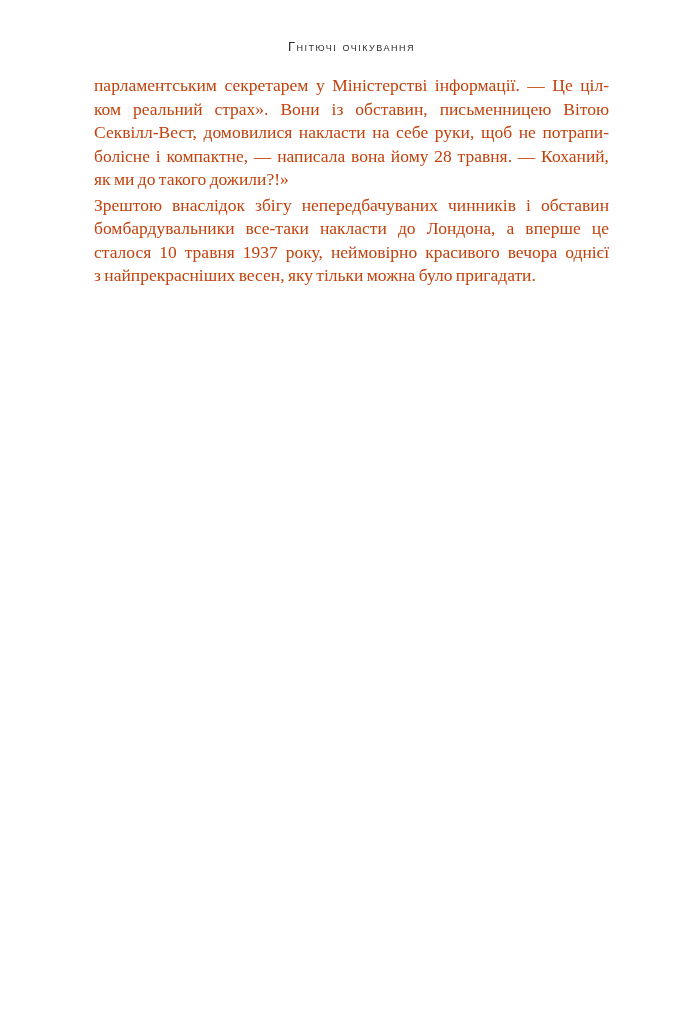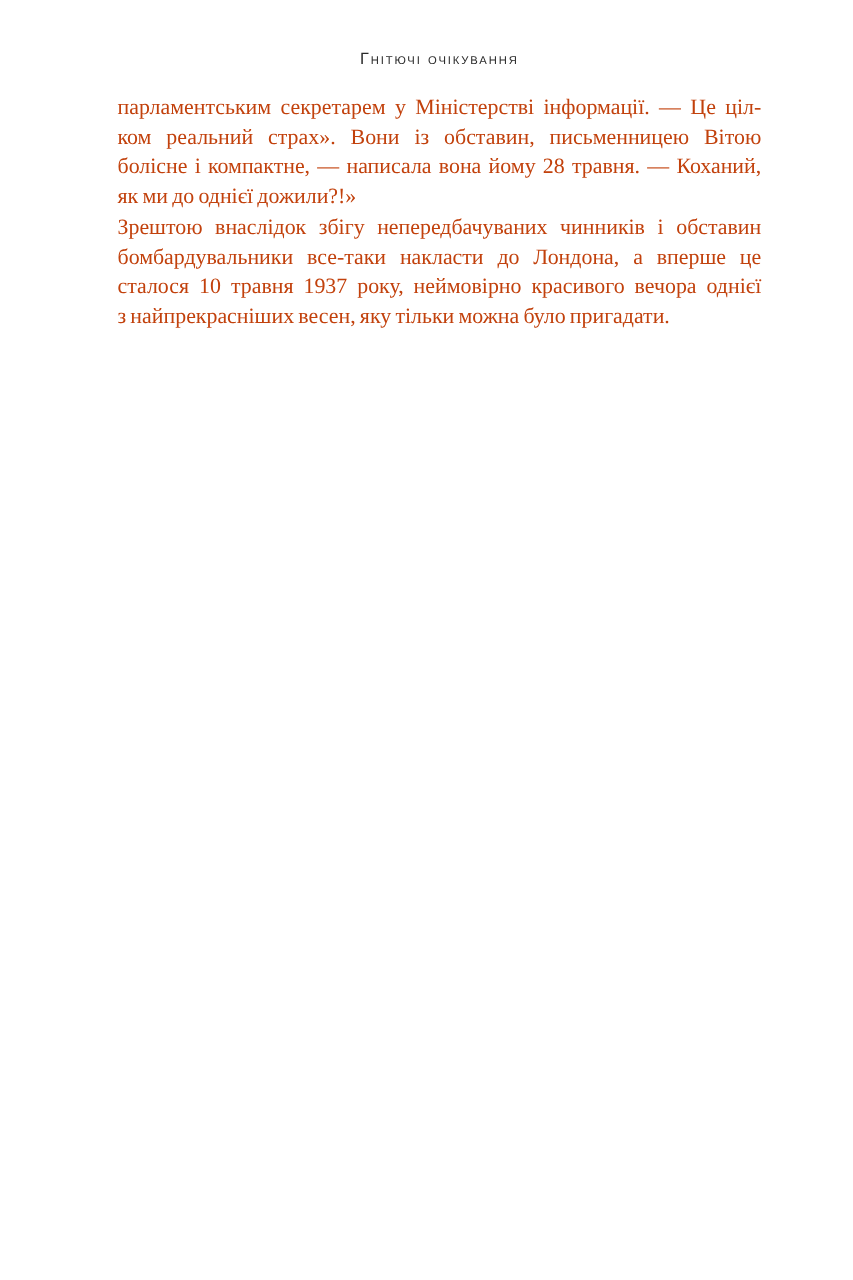--- a/index.html
+++ b/index.html
@@ -61,22 +61,23 @@
 
 <div class="page">
 
   <div class="running-header">Гнітючі очікування</div>
 
   <div class="body-text">
 
     <p class="para">
       <span class="line">парламентським секретарем у Міністерстві інформації. — Це ціл-</span>
       <span class="line">ком реальний страх». Вони із обставин, письменницею Вітою</span>
+      <span class="line">Секвілл-Вест, домовилися накласти на себе руки, щоб не потрапи-</span>
       <span class="line">болісне і компактне, — написала вона йому 28 травня. — Коханий,</span>
-      <span class="line last">як ми до однієї дожили?!»</span>
+      <span class="line last">як ми до такого дожили?!»</span>
     </p>
 
     <p class="para">
       <span class="line">Зрештою внаслідок збігу непередбачуваних чинників і обставин</span>
       <span class="line">бомбардувальники все-таки накласти до Лондона, а вперше це</span>
       <span class="line">сталося 10 травня 1937 року, неймовірно красивого вечора однієї</span>
       <span class="line last">з найпрекрасніших весен, яку тільки можна було пригадати.</span>
     </p>
 
   </div>

